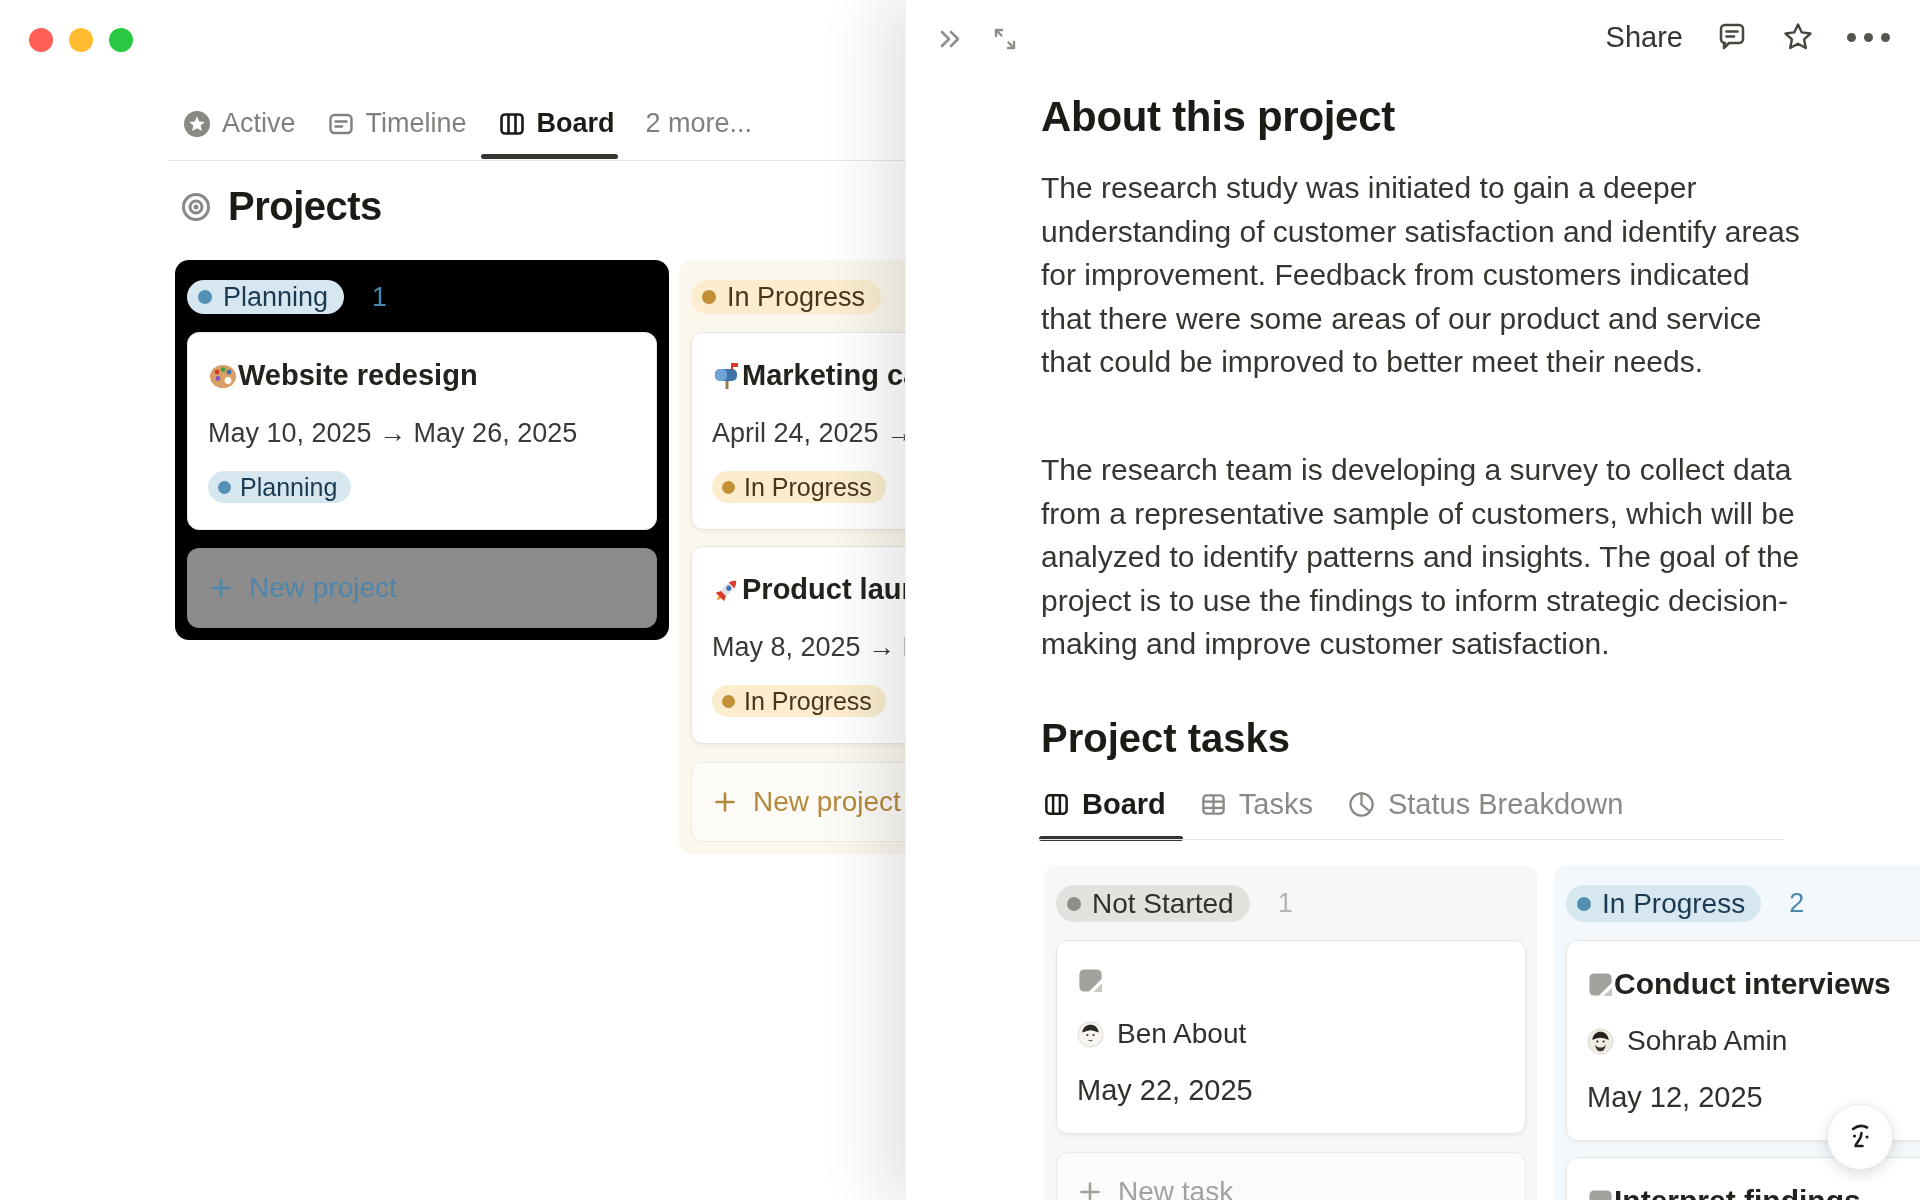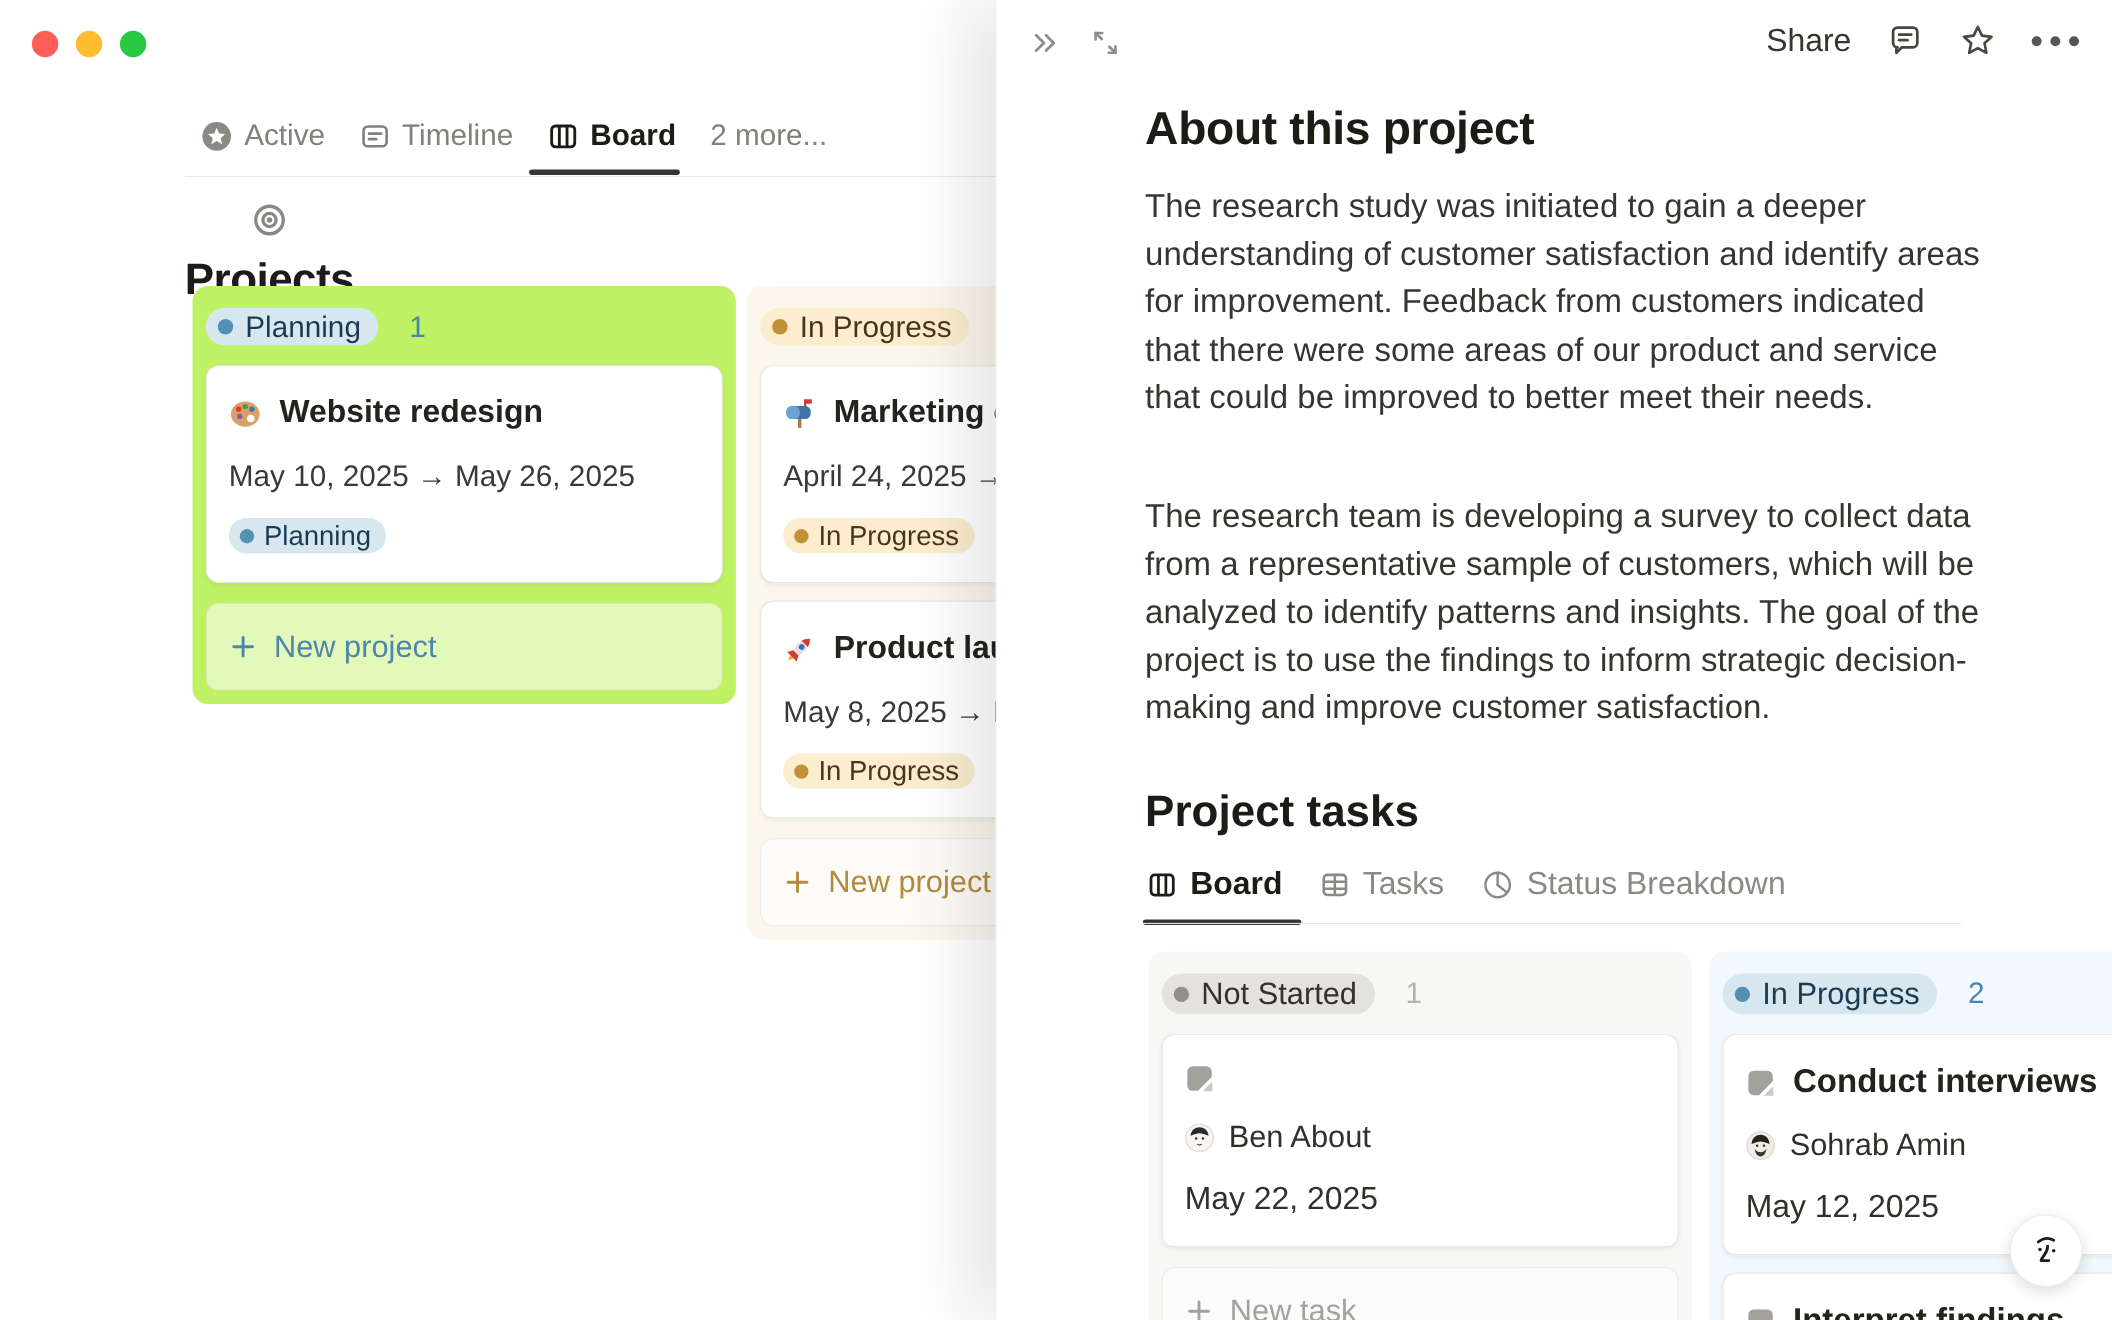--- a/index.html
+++ b/index.html
@@ -12,21 +12,21 @@
   .traffic span { width:24px; height:24px; border-radius:50%; display:block; }
 
   
   #view-tabs { position:absolute; left:183px; top:108px; display:flex; align-items:center; gap:31px; }
   .vtab { display:flex; align-items:center; gap:11px; font-size:27px; color:#82807b; white-space:nowrap; }
   .vtab.sel { color:#1d1b16; font-weight:700; }
   #board-underline { position:absolute; left:481px; top:154px; width:137px; height:5px; background:#37352f; border-radius:3px; }
   #tabs-divider { position:absolute; left:168px; top:160px; width:1005px; height:1px; background:#e9e8e6; }
 
   
-  #db-title { position:absolute; left:168px; top:184px; display:flex; align-items:center; gap:16px;flex-direction:column; }
+  #db-title { position:absolute; left:180px; top:184px; display:flex; align-items:center; gap:16px; }
   #db-title .t { font-size:40px; font-weight:700; color:#1d1b16; letter-spacing:-0.5px; }
 
   
   .kcol { position:absolute; border-radius:14px; padding:20px 12px 12px 12px; }
   .kcol-head { display:flex; align-items:center; margin-bottom:18px; }
   .count { font-size:27px; margin-left:28px; }
   .pill { display:inline-flex; align-items:center; gap:11px; height:34px; padding:0 16px 0 11px;
           border-radius:17px; font-size:27px; font-weight:500; white-space:nowrap; }
   .pill .dot { width:14px; height:14px; border-radius:50%; flex:0 0 auto; }
   .pill-lg { height:37px; border-radius:19px; font-size:28px; }
@@ -34,30 +34,30 @@
   .pill-sm .dot { width:13px; height:13px; }
 
   .pill-blue  { background:#d6e7f0; color:#1a3a52; } .pill-blue .dot { background:#548fb4; }
   .pill-yel   { background:#fbedce; color:#4a351c; } .pill-yel  .dot { background:#c29036; }
   .pill-gray  { background:#e3e2df; color:#33312c; } .pill-gray .dot { background:#918f8b; }
   .cnt-blue { color:#4886ad; } .cnt-gray { color:#b5b3ae; }
 
   .kcard { background:#ffffff; border:1px solid #e8e7e4; border-radius:12px;
            box-shadow:0 2px 4px rgba(15,15,15,.05); padding:26px 20px; overflow:hidden; }
   .kcard + .kcard { margin-top:16px; }
-  .trow { display:flex; align-items:center; gap:16px; white-space:nowrap; }
+  .trow { display:flex; align-items:center; gap:0; white-space:nowrap; }
   .trow .tt { font-size:29px; font-weight:600; color:#24221c; }
   .kdate { font-size:27px; color:#3b3935; margin-top:26px; white-space:nowrap; }
   .ktag  { margin-top:22px; }
   .newbtn { margin-top:18px; height:80px; border-radius:12px; background:rgba(255,255,255,.55);
             border:1px solid rgba(99,88,66,.10); display:flex; align-items:center; gap:15px;
             padding:0 20px; font-size:28px; white-space:nowrap; }
 
   
-  #col-planning { left:175px; top:260px; width:494px; background:#bef264; }
+  #col-planning { left:175px; top:260px; width:494px; background:#000000; }
   #col-wip-left { left:679px; top:260px; width:494px; background:#fbf7ed; }
   .new-blue  { color:#4e86ab; }
   .new-amber { color:#b3893c; }
   .new-gray  { color:#a3a19c; }
 
   
   .assg { display:flex; align-items:center; gap:13px; margin-top:24px; white-space:nowrap; }
   .assg .nm { font-size:28px; color:#32302b; }
   .kdate2 { font-size:29px; color:#32302b; margin-top:24px; white-space:nowrap; }
   .trow2 .tt { font-size:30px; }

